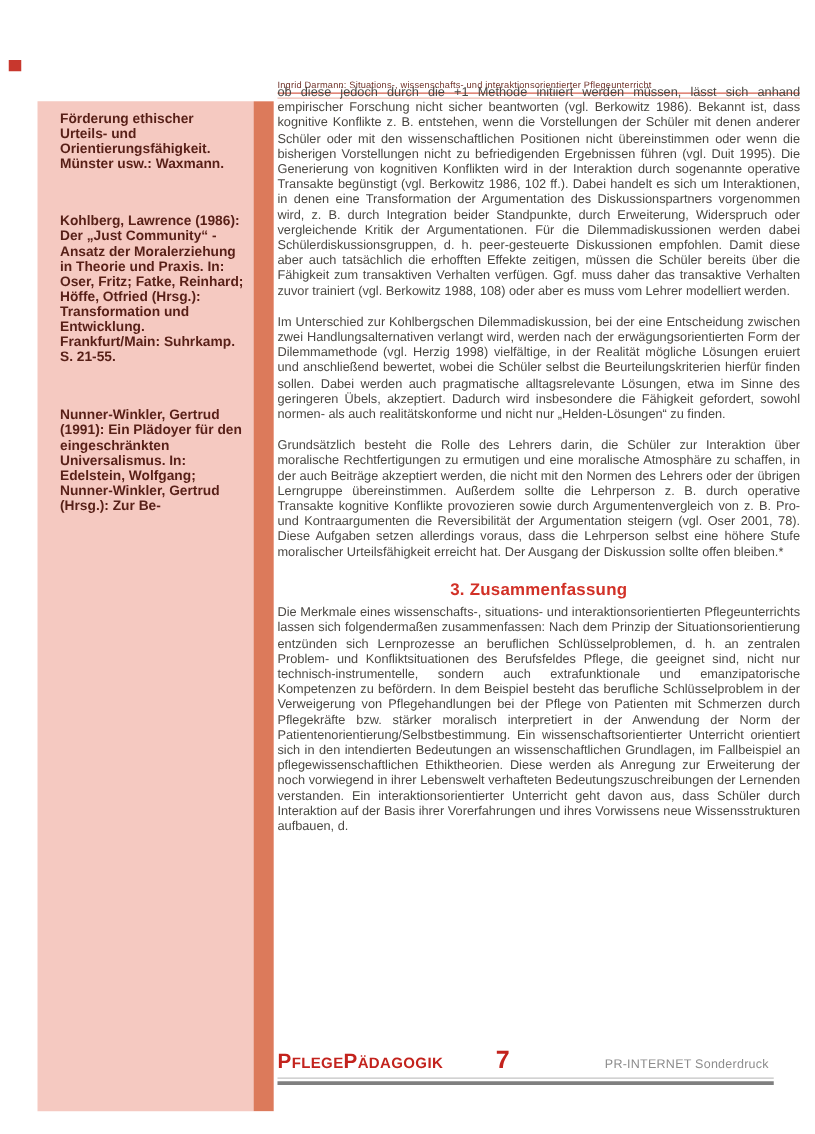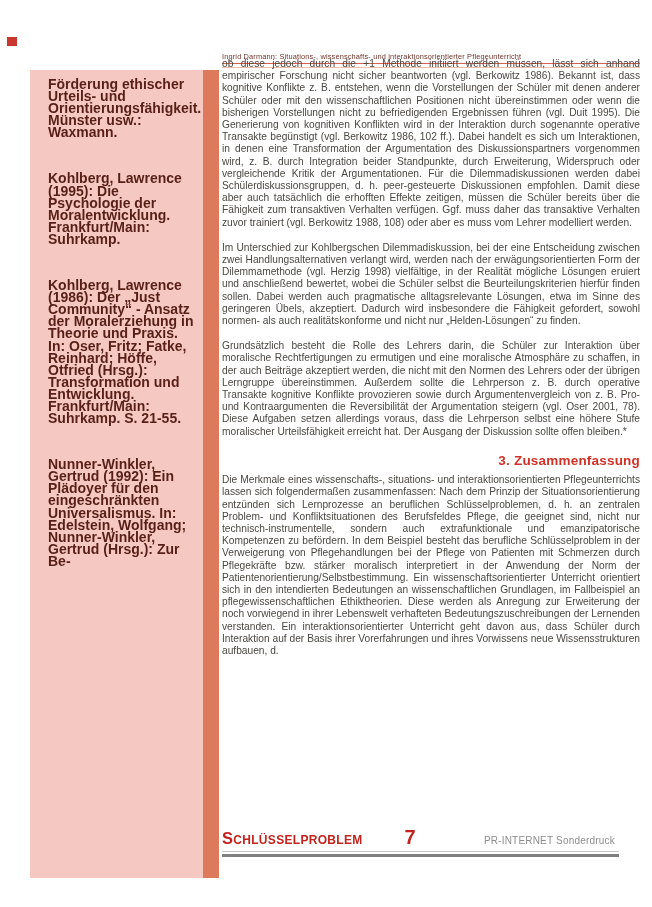--- a/index.html
+++ b/index.html
@@ -3,21 +3,21 @@
 <meta charset="utf-8">
 <style>
   * { box-sizing: border-box; margin: 0; padding: 0; }
   html, body { width: 652px; height: 907px; }
   body {
     background: #ffffff;
     font-family: "Liberation Sans", sans-serif;
     position: relative;
     overflow: hidden;
   }
-  .page { position: absolute; inset: 0; }
+  .page { position: absolute; inset: 0; margin-top: 11px; }
 
   .corner-square {
     position: absolute; left: 7px; top: 37px;
     width: 10px; height: 9px; background: #c8372d;
   }
 
   .running-head { position: absolute; left: 222px; top: 53px; width: 418px; }
   .running-head .rh-text {
     display: block; font-size: 7.4px; line-height: 8px;
     letter-spacing: 0.15px; color: #70332a;
@@ -35,33 +35,33 @@
   }
   .sidebar-band {
     position: absolute; top: 0; right: 0;
     width: 16px; height: 100%; background: #dc7a5b;
   }
   .sidebar-refs {
     position: absolute; left: 18px; top: 8px; width: 147px;
     hyphens: auto; -webkit-hyphens: auto;
   }
   .ref {
-    font-size: 14px; font-weight: bold; line-height: 12.1px;
+    font-size: 11px; font-weight: bold; line-height: 12.1px;
     color: #571f17; margin-bottom: 34px; text-align: left;
   }
 
   .main {
     position: absolute; left: 222px; top: 58px; width: 418px;
     font-size: 10.2px; line-height: 12.2px; color: #4a4742;
     text-align: justify; hyphens: auto; -webkit-hyphens: auto;
   }
   .para { margin-bottom: 13px; }
   .section-heading {
     font-size: 13.5px; font-weight: bold; color: #d23127;
-    letter-spacing: 0.2px; margin: 17px 0 7px 0; text-align: right;
+    letter-spacing: 0.2px; margin: 17px 0 7px 0; text-align: center;
   }
 
   .footer { position: absolute; left: 222px; top: 826px; width: 397px; }
   .footer-row { display: flex; align-items: baseline; }
   .brand {
     font-variant: small-caps; font-weight: bold;
     font-size: 16.5px; color: #c3231d; letter-spacing: 0.3px;
   }
   .page-num { font-size: 20px; font-weight: bold; color: #c3231d; margin-left: 42px; }
   .imprint {
@@ -82,37 +82,36 @@
   <div class="corner-square"></div>
 
   <div class="running-head">
     <span class="rh-text">Ingrid Darmann: Situations-, wissenschafts- und interaktionsorientierter Pflegeunterricht</span>
     <div class="head-rule"></div>
   </div>
 
   <aside class="sidebar">
     <div class="sidebar-refs">
         <p class="ref">Förderung ethischer Urteils- und Orientierungsfähigkeit. Münster usw.: Waxmann.</p>
-        <p class="ref">Kohlberg, Lawrence (1995): Die Psychologie der Moralentwicklung. Frankfurt/Main: Suhrkamp.</p>
         <p class="ref">Kohlberg, Lawrence (1986): Der „Just Community“ - Ansatz der Moralerziehung in Theorie und Praxis. In: Oser, Fritz; Fatke, Reinhard; Höffe, Otfried (Hrsg.): Transformation und Entwicklung. Frankfurt/Main: Suhrkamp. S. 21-55.</p>
-        <p class="ref">Nunner-Winkler, Gertrud (1992): Ein Plädoyer für den eingeschränkten Universalismus. In: Edelstein, Wolfgang; Nunner-Winkler, Gertrud (Hrsg.): Zur Be-</p>
+        <p class="ref">Nunner-Winkler, Gertrud (1991): Ein Plädoyer für den eingeschränkten Universalismus. In: Edelstein, Wolfgang; Nunner-Winkler, Gertrud (Hrsg.): Zur Be-</p>
       </div>
     <div class="sidebar-band"></div>
   </aside>
 
   <main class="main">
     <p class="para">ob diese jedoch durch die +1 Methode initiiert werden müssen, lässt sich anhand empirischer Forschung nicht sicher beantworten (vgl. Berkowitz 1986). Bekannt ist, dass kognitive Konflikte z. B. entstehen, wenn die Vorstellungen der Schüler mit denen anderer Schüler oder mit den wissenschaftlichen Positionen nicht übereinstimmen oder wenn die bisherigen Vorstellungen nicht zu befriedigenden Ergebnissen führen (vgl. Duit 1995). Die Generierung von kognitiven Konflikten wird in der Interaktion durch sogenannte operative Transakte begünstigt (vgl. Berkowitz 1986, 102 ff.). Dabei handelt es sich um Interaktionen, in denen eine Transformation der Argumentation des Diskussionspartners vorgenommen wird, z. B. durch Integration beider Standpunkte, durch Erweiterung, Widerspruch oder vergleichende Kritik der Argumentationen. Für die Dilemmadiskussionen werden dabei Schülerdiskussionsgruppen, d. h. peer-gesteuerte Diskussionen empfohlen. Damit diese aber auch tatsächlich die erhofften Effekte zeitigen, müssen die Schüler bereits über die Fähigkeit zum transaktiven Verhalten verfügen. Ggf. muss daher das transaktive Verhalten zuvor trainiert (vgl. Berkowitz 1988, 108) oder aber es muss vom Lehrer modelliert werden.</p>
     <p class="para">Im Unterschied zur Kohlbergschen Dilemmadiskussion, bei der eine Entscheidung zwischen zwei Handlungsalternativen verlangt wird, werden nach der erwägungsorientierten Form der Dilemmamethode (vgl. Herzig 1998) vielfältige, in der Realität mögliche Lösungen eruiert und anschließend bewertet, wobei die Schüler selbst die Beurteilungskriterien hierfür finden sollen. Dabei werden auch pragmatische alltagsrelevante Lösungen, etwa im Sinne des geringeren Übels, akzeptiert. Dadurch wird insbesondere die Fähigkeit gefordert, sowohl normen- als auch realitätskonforme und nicht nur „Helden-Lösungen“ zu finden.</p>
     <p class="para">Grundsätzlich besteht die Rolle des Lehrers darin, die Schüler zur Interaktion über moralische Rechtfertigungen zu ermutigen und eine moralische Atmosphäre zu schaffen, in der auch Beiträge akzeptiert werden, die nicht mit den Normen des Lehrers oder der übrigen Lerngruppe übereinstimmen. Außerdem sollte die Lehrperson z. B. durch operative Transakte kognitive Konflikte provozieren sowie durch Argumentenvergleich von z. B. Pro- und Kontraargumenten die Reversibilität der Argumentation steigern (vgl. Oser 2001, 78). Diese Aufgaben setzen allerdings voraus, dass die Lehrperson selbst eine höhere Stufe moralischer Urteilsfähigkeit erreicht hat. Der Ausgang der Diskussion sollte offen bleiben.*</p>
     <h2 class="section-heading">3. Zusammenfassung</h2>
     <p class="para">Die Merkmale eines wissenschafts-, situations- und interaktionsorientierten Pflegeunterrichts lassen sich folgendermaßen zusammenfassen: Nach dem Prinzip der Situationsorientierung entzünden sich Lernprozesse an beruflichen Schlüsselproblemen, d. h. an zentralen Problem- und Konfliktsituationen des Berufsfeldes Pflege, die geeignet sind, nicht nur technisch-instrumentelle, sondern auch extrafunktionale und emanzipatorische Kompetenzen zu befördern. In dem Beispiel besteht das berufliche Schlüsselproblem in der Verweigerung von Pflegehandlungen bei der Pflege von Patienten mit Schmerzen durch Pflegekräfte bzw. stärker moralisch interpretiert in der Anwendung der Norm der Patientenorientierung/Selbstbestimmung. Ein wissenschaftsorientierter Unterricht orientiert sich in den intendierten Bedeutungen an wissenschaftlichen Grundlagen, im Fallbeispiel an pflegewissenschaftlichen Ethiktheorien. Diese werden als Anregung zur Erweiterung der noch vorwiegend in ihrer Lebenswelt verhafteten Bedeutungszuschreibungen der Lernenden verstanden. Ein interaktionsorientierter Unterricht geht davon aus, dass Schüler durch Interaktion auf der Basis ihrer Vorerfahrungen und ihres Vorwissens neue Wissensstrukturen aufbauen, d.</p>
   </main>
 
   <footer class="footer">
     <div class="footer-row">
-      <span class="brand">Schlüsselproblem</span>
+      <span class="brand">PflegePädagogik</span>
       <span class="page-num">7</span>
       <span class="imprint">PR-INTERNET Sonderdruck</span>
     </div>
     <div class="footer-rule"></div>
   </footer>
 
 </div>
 
 </body></html>

